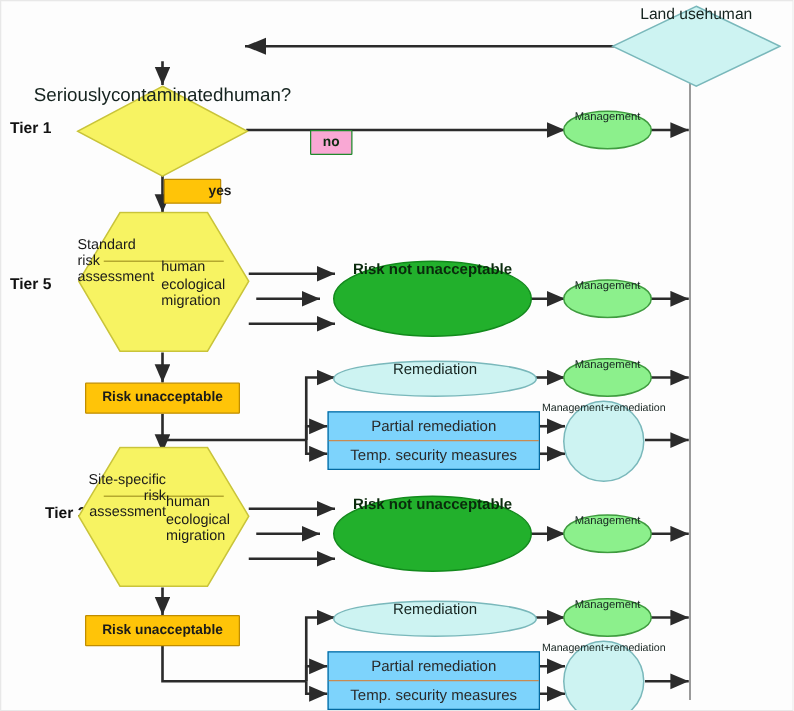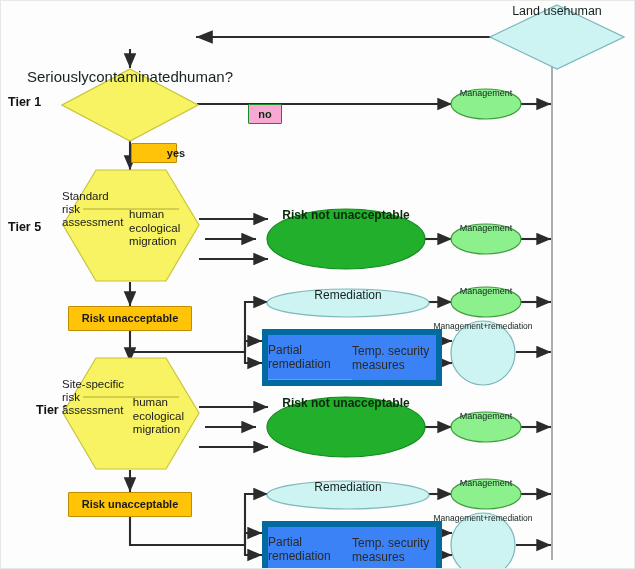--- a/index.html
+++ b/index.html
@@ -10,21 +10,21 @@
   .node{position:absolute;box-sizing:border-box;display:flex;align-items:center;justify-content:center;text-align:center;color:#1a1a1a;}
   .node span{display:block;line-height:1.12;}
 
   
   .rect{border:1px solid #8c6d00;border-radius:1px;}
   .amber{background:#ffc408;border-color:#c08d00;font-weight:bold;font-size:11.5px;}
   .amber-sm{background:#ffc408;border-color:#c08d00;font-weight:bold;font-size:11px;padding-left:44px;}
   .green-sm{background:#f9a8d4;border-color:#1f8a2c;font-weight:bold;font-size:11px;color:#0d2b10;}
 
   
-  .orangebox{border:6px solid #0369a1;background:#3b82f6;display:flex;flex-direction:row;}
+  .orangebox{border:1px solid #0369a1;background:#7dd3fc;display:flex;flex-direction:column;}
   .orangebox .row{flex:1;display:flex;align-items:center;justify-content:center;font-size:12px;color:#2a2a2a;}
   .orangebox .row.top{border-bottom:1px solid #c98b52;}
 
   
   .hexwrap{position:absolute;}
   .hexwrap svg{position:absolute;left:0;top:0;}
   .hextext{position:absolute;left:0;top:0;width:100%;height:100%;display:flex;flex-direction:row;align-items:center;justify-content:center;font-size:11.5px;color:#1a1a1a;pointer-events:none;}
   .hextext .hdr{font-weight:normal;line-height:1.12;}
   .hextext .bdy{line-height:1.2;margin-top:4px;}
 
@@ -225,21 +225,21 @@
       <span>remediation</span>
     </div>
   </div>
 
   <div class="hexwrap" style="left:62px;top:357px;width:138px;height:113px;">
     <svg width="138" height="113" viewBox="0 0 138 113">
       <polygon points="34,1 104,1 137,56 104,112 34,112 1,56" fill="#f7f362" stroke="#c9c43a" stroke-width="1.2"></polygon>
       <line x1="21" y1="40" x2="117" y2="40" stroke="#b5a92f" stroke-width="1.1"></line>
     </svg>
     <div class="hextext">
-      <div class="hdr" style="margin-top:-32px;">
+      <div class="hdr" style="margin-top:-32px;text-align:right;">
         <span>Site-specific</span>
         <span>risk assessment</span>
       </div>
       <div class="bdy" style="margin-top:6px;">
         <span>human</span>
         <span>ecological</span>
         <span>migration</span>
       </div>
     </div>
   </div>

